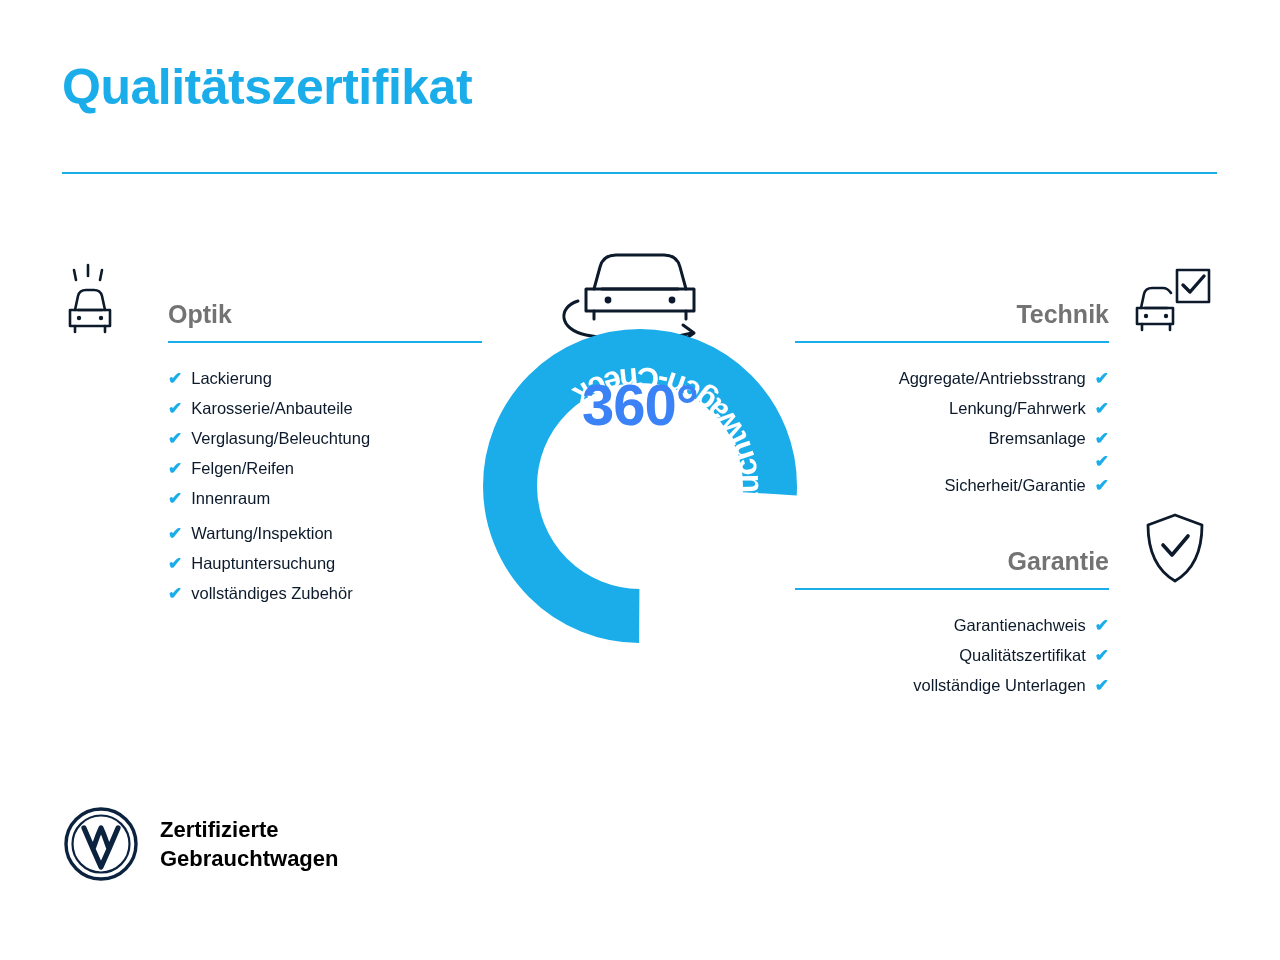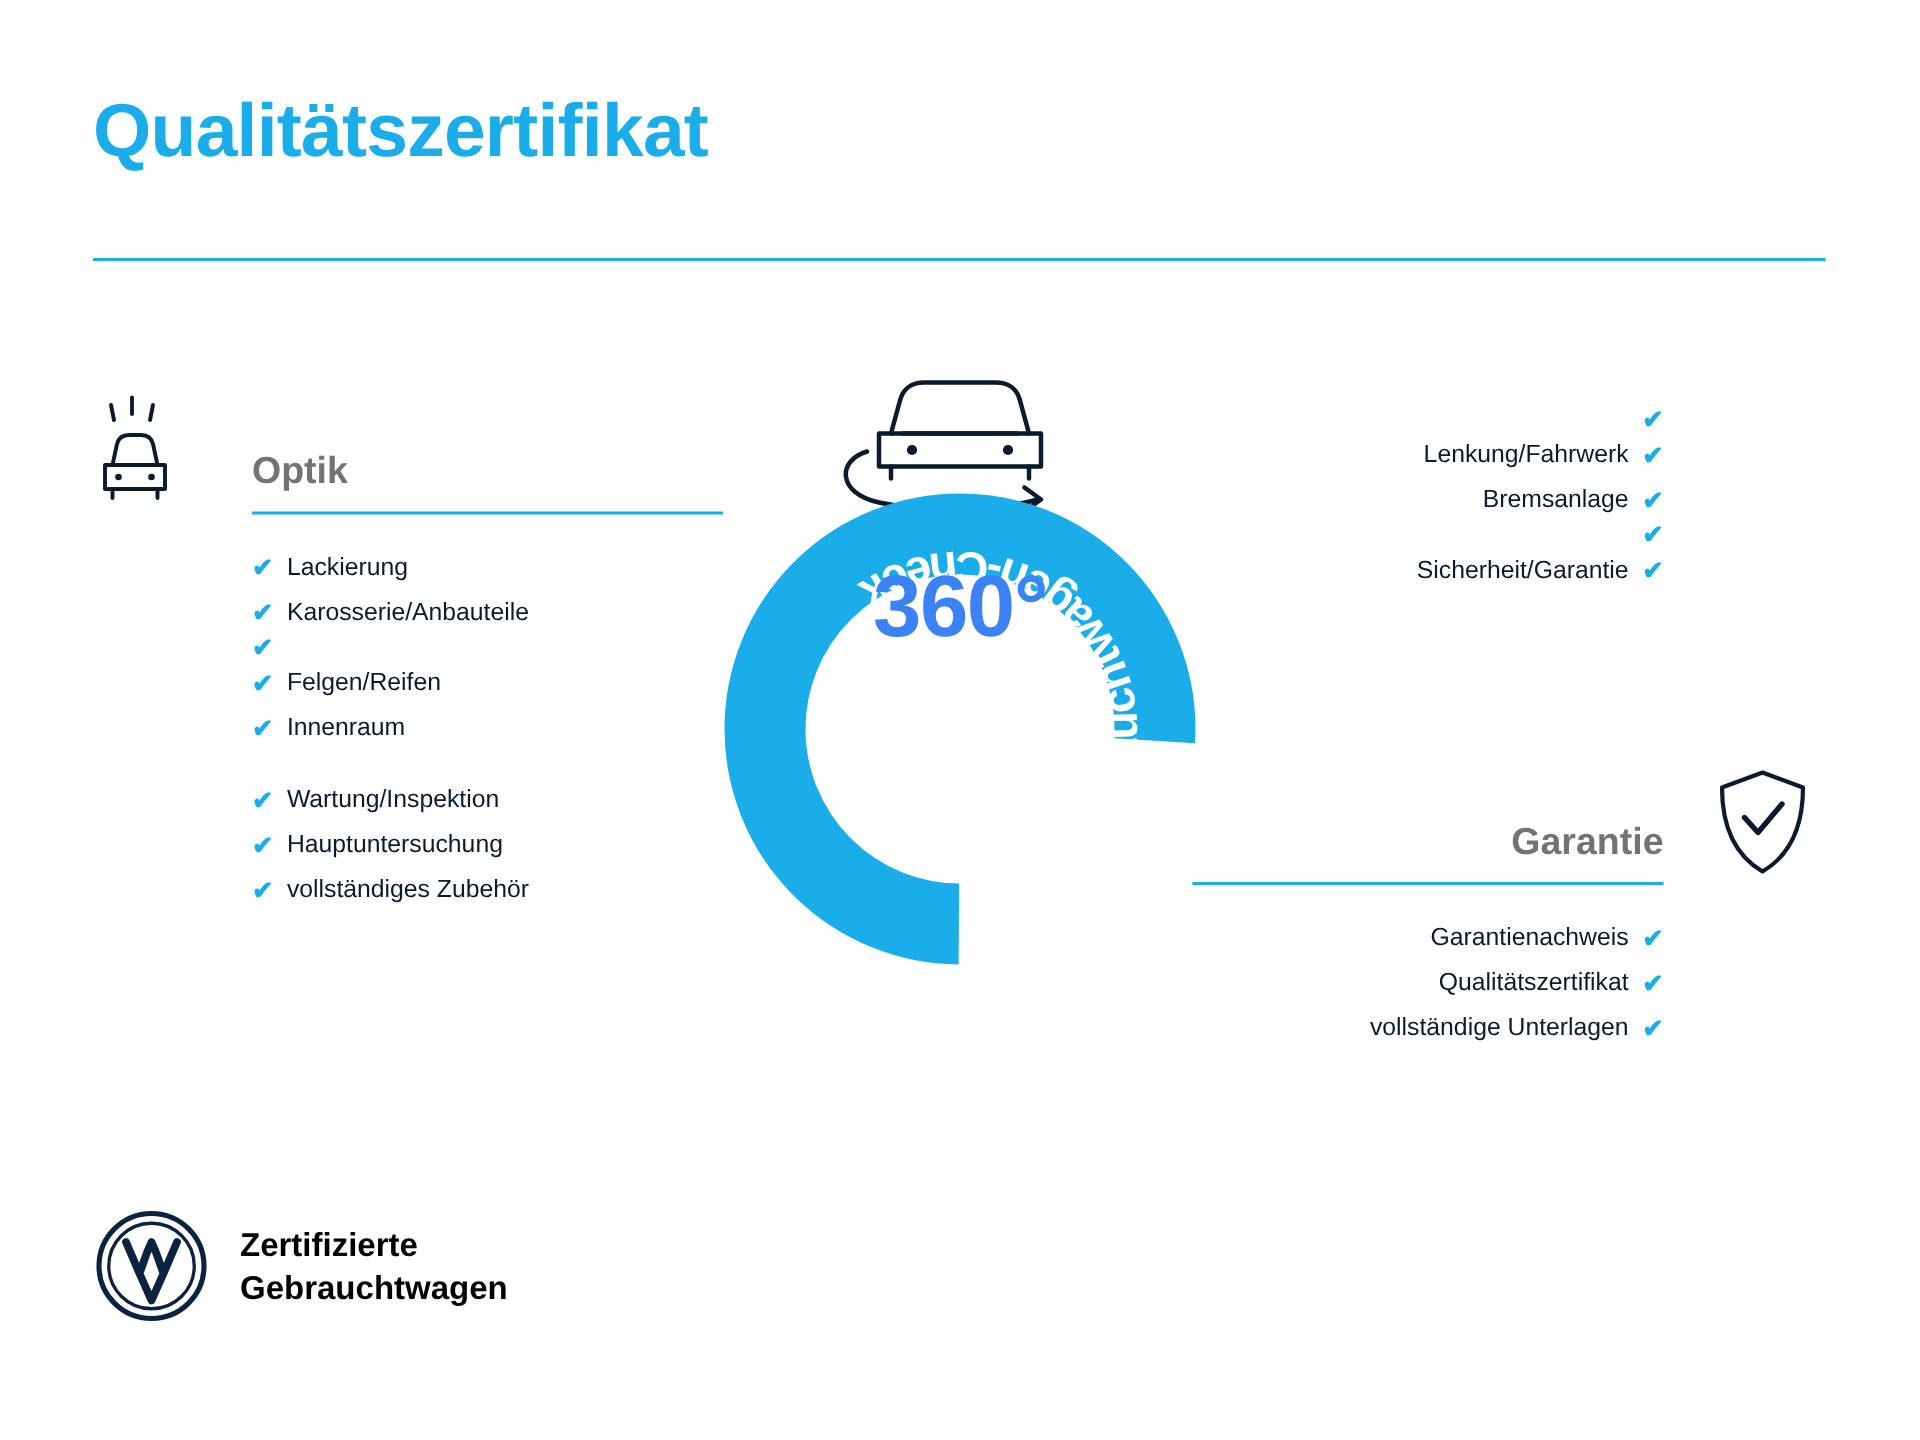--- a/index.html
+++ b/index.html
@@ -190,20 +190,21 @@
       <li>
           <span class="chk">✔</span>
           <span>Lackierung</span>
         </li>
       <li>
           <span class="chk">✔</span>
           <span>Karosserie/Anbauteile</span>
         </li>
       <li>
           <span class="chk">✔</span>
+          <span>Verglasung/Beleuchtung</span>
         </li>
       <li>
           <span class="chk">✔</span>
           <span>Felgen/Reifen</span>
         </li>
       <li>
           <span class="chk">✔</span>
           <span>Innenraum</span>
         </li>
     </ul>
@@ -220,22 +221,41 @@
           <span>Hauptuntersuchung</span>
         </li>
       <li>
           <span class="chk">✔</span>
           <span>vollständiges Zubehör</span>
         </li>
     </ul>
   </div>
 
   <div class="col-right-1 right">
+    <div class="sec-head">
+      <div class="sec-icon">
+        <svg width="80" height="80" viewBox="0 0 80 80">
+          <g fill="none" stroke="#0c1a2b" stroke-width="2.6" stroke-linecap="round" stroke-linejoin="round">
+            <path d="M6 46 L9 32 C10 28 13 26 17 26 L28 26 C32 26 34 28 36 31"></path>
+            <path d="M2 46 h36 v16 h-36 z"></path>
+            <path d="M7 62 v6 M35 62 v6"></path>
+            <circle cx="11" cy="54" r="2.2" fill="#0c1a2b" stroke="none"></circle>
+            <circle cx="31" cy="54" r="2.2" fill="#0c1a2b" stroke="none"></circle>
+            <path d="M10 46 h22"></path>
+            <rect x="42" y="8" width="32" height="32"></rect>
+            <path d="M48 23 L55 30 L69 14" stroke-width="3.4"></path>
+          </g>
+        </svg>
+      </div>
+      <div class="sec-title">Technik</div>
+      <div class="sec-rule"></div>
+    </div>
     <ul class="items">
       <li>
+          <span>Aggregate/Antriebsstrang</span>
           <span class="chk">✔</span>
         </li>
       <li>
           <span>Lenkung/Fahrwerk</span>
           <span class="chk">✔</span>
         </li>
       <li>
           <span>Bremsanlage</span>
           <span class="chk">✔</span>
         </li>

